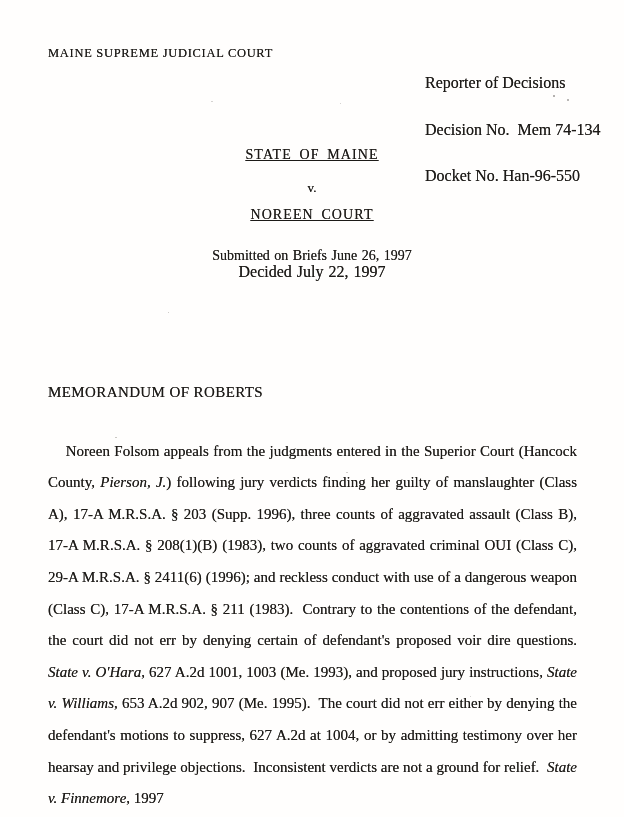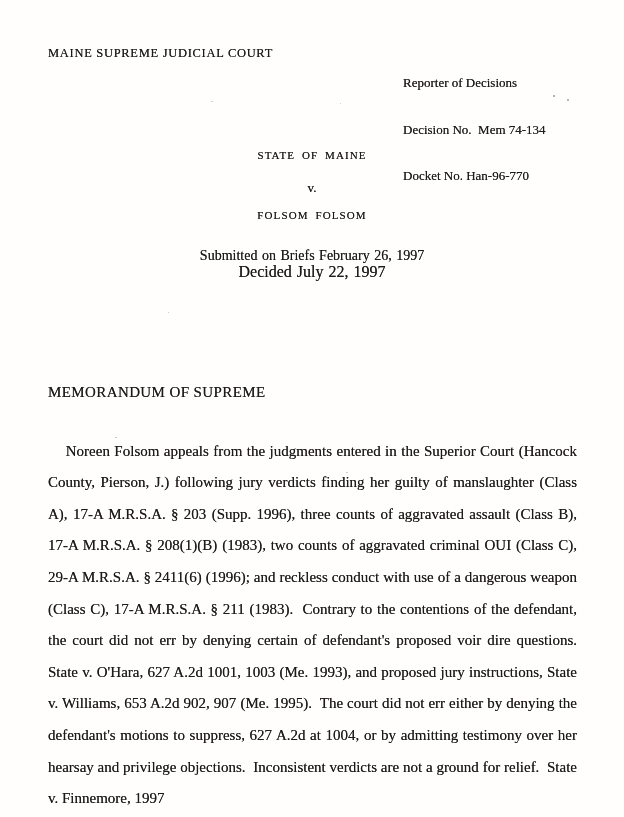--- a/index.html
+++ b/index.html
@@ -15,31 +15,32 @@
     width: 624px; height: 817px;
     background: #fffefd;
     text-shadow: 0 0 0.45px rgba(20,18,15,0.75); 
   }
   .hdr-left {
     position: absolute; left: 48px; top: 46px;
     font-size: 12.5px; letter-spacing: 0.7px;
     white-space: pre;
   }
   .hdr-right {
-    position: absolute; left: 403px; top: 44px;
-    font-size: 13px; line-height: 15.5px;
+    position: absolute; left: 425px; top: 44px;
+    font-size: 16px; line-height: 15.5px;
     white-space: pre;
   }
   .caption {
     position: absolute; left: 0; top: 147px; width: 100%;
     text-align: center;
   }
   .party {
-    font-size: 11px; letter-spacing: 1.1px; line-height: 16px;
+    font-size: 14px; letter-spacing: 1.1px; line-height: 16px;
     word-spacing: 3px;
+    text-decoration: underline;
   }
   .versus { font-size: 13px; margin-top: 17px; line-height: 16px; }
   .party-bottom { margin-top: 11px; }
   .submitted { margin-top: 25px; font-size: 14px; line-height: 16px; word-spacing: 1px; }
   .decided  { font-size: 16px; line-height: 16px; word-spacing: 1px; }
   .panel {
     position: absolute; left: 48px; top: 322px; width: 540px;
     font-size: 15px; letter-spacing: 0.35px;
     white-space: pre-wrap;
   }
@@ -48,49 +49,49 @@
     font-size: 15px; font-weight: normal; letter-spacing: 0.4px;
     margin: 0;
   }
   .bodytext {
     position: absolute; left: 48px; top: 404px; width: 529px;
     font-size: 15px; line-height: 31.6px;
     text-align: justify; text-indent: 45px;
     white-space: pre-wrap;
     margin: 0;
   }
-  .it { }
+  .it { font-style: italic; }
   .speck {
     position: absolute; border-radius: 50%;
     background: #4a463f;
   }
 </style>
 </head>
 <body>
 
 <div class="page">
 
   <div class="hdr-left">MAINE SUPREME JUDICIAL COURT</div>
 
   <div class="hdr-right">
     <div>Reporter of Decisions</div>
     <div>Decision No.  Mem 74-134</div>
-    <div>Docket No. Han-96-770</div>
+    <div>Docket No. Han-96-550</div>
   </div>
 
   <div class="caption">
     <div class="party">STATE OF MAINE</div>
     <div class="versus">v.</div>
-    <div class="party party-bottom">FOLSOM FOLSOM</div>
-    <div class="submitted">Submitted on Briefs February 26, 1997</div>
+    <div class="party party-bottom">NOREEN COURT</div>
+    <div class="submitted">Submitted on Briefs June 26, 1997</div>
     <div class="decided">Decided July 22, 1997</div>
   </div>
 
 
-  <h2 class="memo">MEMORANDUM OF SUPREME</h2>
+  <h2 class="memo">MEMORANDUM OF ROBERTS</h2>
 
   <p class="bodytext">
     <span>Noreen Folsom appeals from the judgments entered in the Superior Court (Hancock County, </span><span class="it">Pierson, J.</span><span>) following jury verdicts finding her guilty of manslaughter (Class A), 17-A M.R.S.A. § 203 (Supp. 1996), three counts of aggravated assault (Class B), 17-A M.R.S.A. § 208(1)(B) (1983), two counts of aggravated criminal OUI (Class C), 29-A M.R.S.A. § 2411(6) (1996); and reckless conduct with use of a dangerous weapon (Class C), 17-A M.R.S.A. § 211 (1983).  Contrary to the contentions of the defendant, the court did not err by denying certain of defendant's proposed voir dire questions.  </span><span class="it">State v. O'Hara</span><span>, 627 A.2d 1001, 1003 (Me. 1993), and proposed jury instructions, </span><span class="it">State v. Williams</span><span>, 653 A.2d 902, 907 (Me. 1995).  The court did not err either by denying the defendant's motions to suppress, 627 A.2d at 1004, or by admitting testimony over her hearsay and privilege objections.  Inconsistent verdicts are not a ground for relief.  </span><span class="it">State v. Finnemore</span><span>, 1997</span>
   </p>
 
   <div class="speck" style="left:553px;top:95px;width:2px;height:2px;opacity:.55"></div>
   <div class="speck" style="left:567px;top:99px;width:2px;height:2px;opacity:.5"></div>
   <div class="speck" style="left:211px;top:101px;width:2px;height:1px;opacity:.3"></div>
   <div class="speck" style="left:340px;top:103px;width:1px;height:1px;opacity:.3"></div>
   <div class="speck" style="left:115px;top:437px;width:2px;height:1px;opacity:.4"></div>

